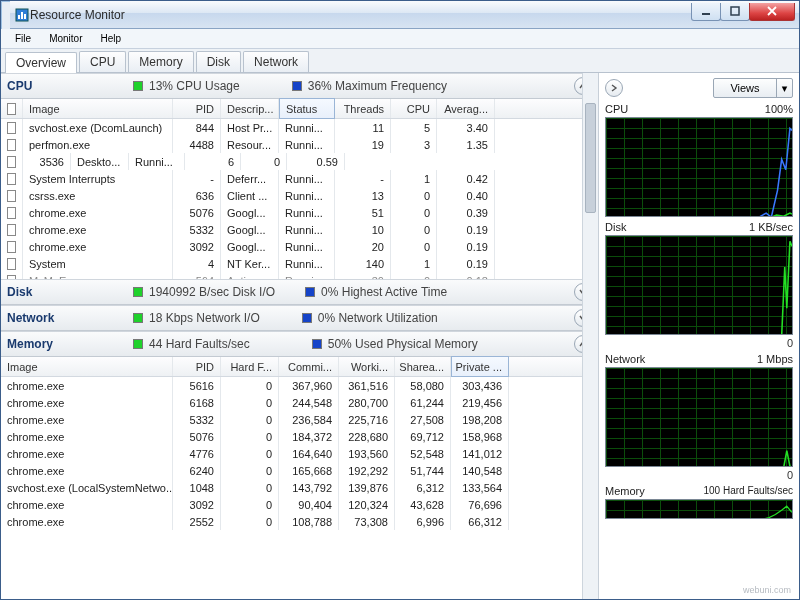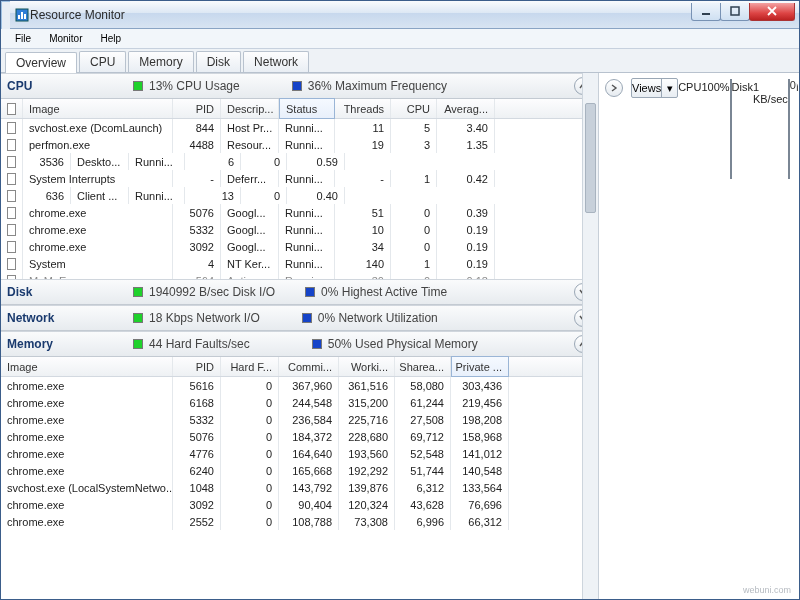--- a/index.html
+++ b/index.html
@@ -52,21 +52,21 @@
     border: 1px solid #b8c2ce; border-bottom:none;
     background: linear-gradient(#fdfdfe,#e9eef4);
     margin-right:2px; font-size:12px; color:#333;
     border-radius: 2px 2px 0 0;
   }
   .tab.active { background:#fff; position:relative; top:1px; }
 
   
   .content { flex:1; display:flex; background:#fff; min-height:0; }
   .leftpane { flex: 1; display:flex; flex-direction:column; border-right:1px solid #c7cfd8; min-width:0; overflow:hidden;}
-  .rightpane { width: 200px; background:#fff; display:flex; flex-direction:row; padding:4px 6px 4px 6px; overflow:hidden;border-radius:19px;}
+  .rightpane { width: 200px; background:#fff; display:flex; flex-direction:column; padding:4px 6px 4px 6px; overflow:hidden;border-radius:19px;}
 
   
   .sectionbar {
     height: 26px; flex:none;
     background: linear-gradient(#fafbfc,#e7ebef);
     border-top:1px solid #d0d6dd; border-bottom:1px solid #c3cad2;
     display:flex; align-items:center; padding:0 6px; gap:6px;
     font-size:12px; color:#1a3a6e;
   }
   .sectionbar .name { font-weight:bold; width:120px; }
@@ -251,20 +251,21 @@
             <div class="cell" style="width: 58px;">Deferr...</div>
             <div class="cell" style="width: 56px;">Runni...</div>
             <div class="cell num" style="width: 56px;">-</div>
             <div class="cell num" style="width: 46px;">1</div>
             <div class="cell num" style="width: 58px;">0.42</div>
           </div>
           <div class="row">
             <div class="cell chk" style="width: 22px;">
               <span class="chkbox"></span>
             </div>
+            <div class="cell" style="width: 150px;">csrss.exe</div>
             <div class="cell num" style="width: 48px;">636</div>
             <div class="cell" style="width: 58px;">Client ...</div>
             <div class="cell" style="width: 56px;">Runni...</div>
             <div class="cell num" style="width: 56px;">13</div>
             <div class="cell num" style="width: 46px;">0</div>
             <div class="cell num" style="width: 58px;">0.40</div>
           </div>
           <div class="row">
             <div class="cell chk" style="width: 22px;">
               <span class="chkbox"></span>
@@ -290,21 +291,21 @@
             <div class="cell num" style="width: 58px;">0.19</div>
           </div>
           <div class="row">
             <div class="cell chk" style="width: 22px;">
               <span class="chkbox"></span>
             </div>
             <div class="cell" style="width: 150px;">chrome.exe</div>
             <div class="cell num" style="width: 48px;">3092</div>
             <div class="cell" style="width: 58px;">Googl...</div>
             <div class="cell" style="width: 56px;">Runni...</div>
-            <div class="cell num" style="width: 56px;">34</div>
+            <div class="cell num" style="width: 56px;">20</div>
             <div class="cell num" style="width: 46px;">0</div>
             <div class="cell num" style="width: 58px;">0.19</div>
           </div>
           <div class="row">
             <div class="cell chk" style="width: 22px;">
               <span class="chkbox"></span>
             </div>
             <div class="cell" style="width: 150px;">System</div>
             <div class="cell num" style="width: 48px;">4</div>
             <div class="cell" style="width: 58px;">NT Ker...</div>
@@ -388,21 +389,21 @@
             <div class="cell num" style="width: 60px;">367,960</div>
             <div class="cell num" style="width: 56px;">361,516</div>
             <div class="cell num" style="width: 56px;">58,080</div>
             <div class="cell num" style="width: 58px;">303,436</div>
           </div>
           <div class="row">
             <div class="cell" style="width: 172px;">chrome.exe</div>
             <div class="cell num" style="width: 48px;">6168</div>
             <div class="cell num" style="width: 58px;">0</div>
             <div class="cell num" style="width: 60px;">244,548</div>
-            <div class="cell num" style="width: 56px;">315,200</div>
+            <div class="cell num" style="width: 56px;">280,700</div>
             <div class="cell num" style="width: 56px;">61,244</div>
             <div class="cell num" style="width: 58px;">219,456</div>
           </div>
           <div class="row">
             <div class="cell" style="width: 172px;">chrome.exe</div>
             <div class="cell num" style="width: 48px;">5332</div>
             <div class="cell num" style="width: 58px;">0</div>
             <div class="cell num" style="width: 60px;">236,584</div>
             <div class="cell num" style="width: 56px;">225,716</div>
             <div class="cell num" style="width: 56px;">27,508</div>

